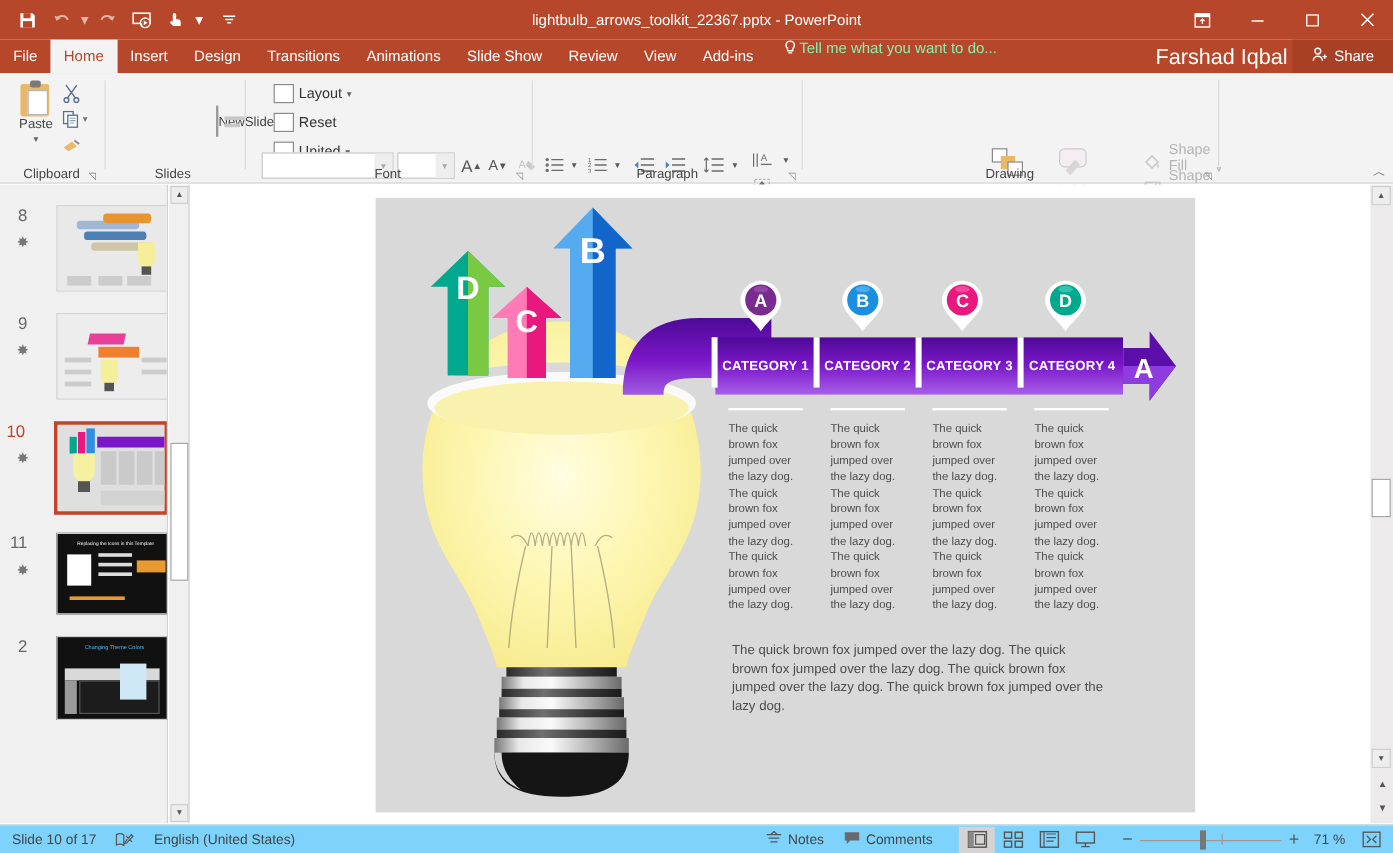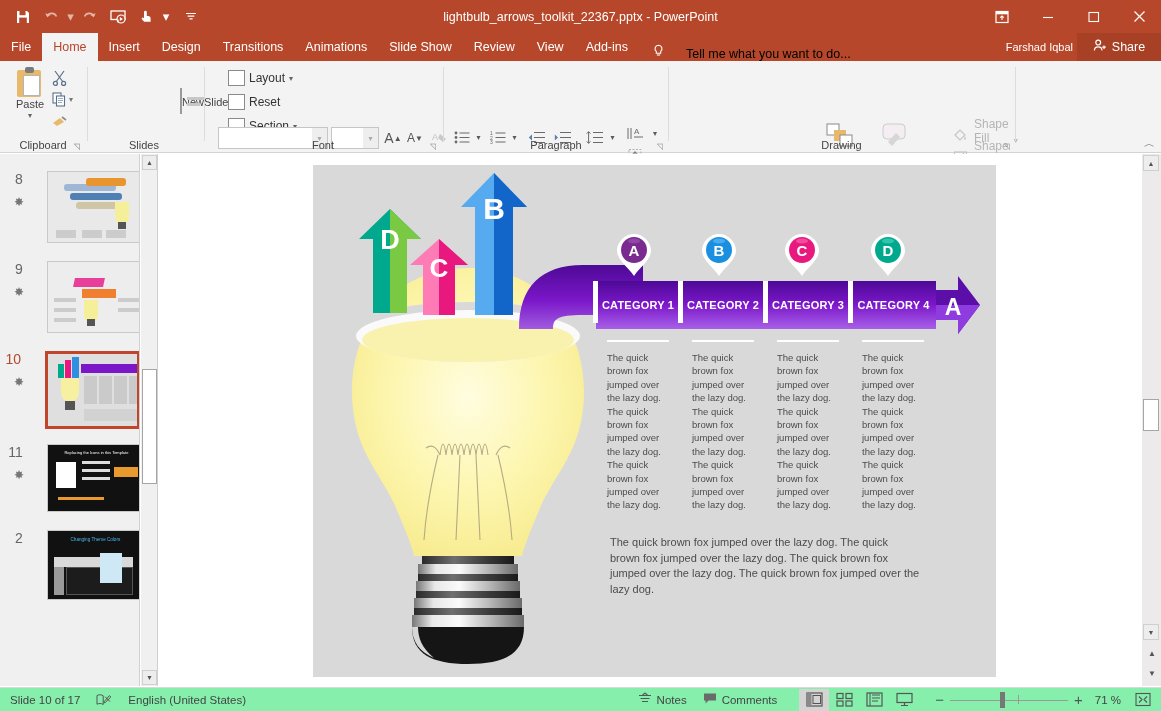--- a/index.html
+++ b/index.html
@@ -39,26 +39,26 @@
   .tabbar {
     position: absolute; left: 0; top: 33px; width: 1161px; height: 28px;
     background: #b7472a; display: flex; align-items: stretch;
   }
   .tab {
     padding: 0 11px; display: flex; align-items: center;
     color: #ffffff; font-size: 12.5px; height: 28px;
   }
   .tab.active { background: #f3f3f3; color: #b7472a; }
   .tellme {
-    display: flex; align-items: flex-end; gap: 22px; padding-left: 14px;
-    color: #000000; font-size: 12.5px;
+    display: flex; align-items: flex-start; gap: 2px; padding-left: 14px;
+    color: #86efac; font-size: 12.5px;
   }
   .acct {
     position: absolute; right: 88px; top: 0; height: 28px;
-    display: flex; align-items: center; color: #fff; font-size: 11px;
+    display: flex; align-items: center; color: #fff; font-size: 18px;
   }
   .share-btn {
     position: absolute; right: 0; top: 0; height: 28px; width: 84px;
     display: flex; align-items: center; justify-content: center; gap: 5px;
     color: #ffffff; font-size: 12.5px; background: #a84025;
   }
 
   
   .ribbon {
     position: absolute; left: 0; top: 61px; width: 1161px; height: 92px;
@@ -181,21 +181,21 @@
   }
   .col-underline { position: absolute; height: 1.5px; background: #ffffff; top: 175px; width: 62px;}
   .bottompara {
     position: absolute; left: 297px; top: 370px; width: 310px;
     font-size: 11px; color: #4c4c4c; line-height: 15.5px;
   }
 
   
   .statusbar {
     position: absolute; left: 0; top: 687px; width: 1161px; height: 24px;
-    background: #86efac; border-top: 1px solid #d9d9d9;
+    background: #7dd3fc; border-top: 1px solid #d9d9d9;
     display: flex; align-items: center; font-size: 11.5px; color: #444;
   }
   .sb-item { display: flex; align-items: center; gap: 5px; padding: 0 8px; height: 24px;}
   .sb-view { width: 30px; height: 22px; display:flex; align-items:center; justify-content:center; font-size:13px; color:#555;}
   .sb-view.active { background: #d6d3d3; }
   .zoomslider { position: relative; width: 118px; height: 22px; display:flex; align-items:center;}
   .zs-track { position:absolute; left:0; top:11px; width:118px; height:1px; background:#9a9a9a;}
   .zs-mid { position:absolute; left:68px; top:6px; width:1px; height:9px; background:#9a9a9a;}
   .zs-thumb { position:absolute; left:50px; top:3px; width:5px; height:16px; background:#777;}
 </style>
@@ -356,21 +356,21 @@
       <span class="mini-icn"></span>
       <span>Layout</span>
       <span style="font-size:8px;color:#666">▾</span>
     </div>
     <div class="sl-item" style="top:30px">
       <span class="mini-icn"></span>
       <span>Reset</span>
     </div>
     <div class="sl-item" style="top:54px">
       <span class="mini-icn"></span>
-      <span>Section</span>
+      <span>United</span>
       <span style="font-size:8px;color:#666">▾</span>
     </div>
     <div class="glabel">Slides</div>
   </div>
   <div class="rsep" style="left:204px"></div>
 
   <div class="rgroup" style="left:206px;width:234px">
     <div class="fontbox" style="left:12px;top:66px;width:110px">
       <span style="flex:1;padding-left:4px;font-size:11px;color:#333"></span>
       <span class="fb-arrow">▾</span>

